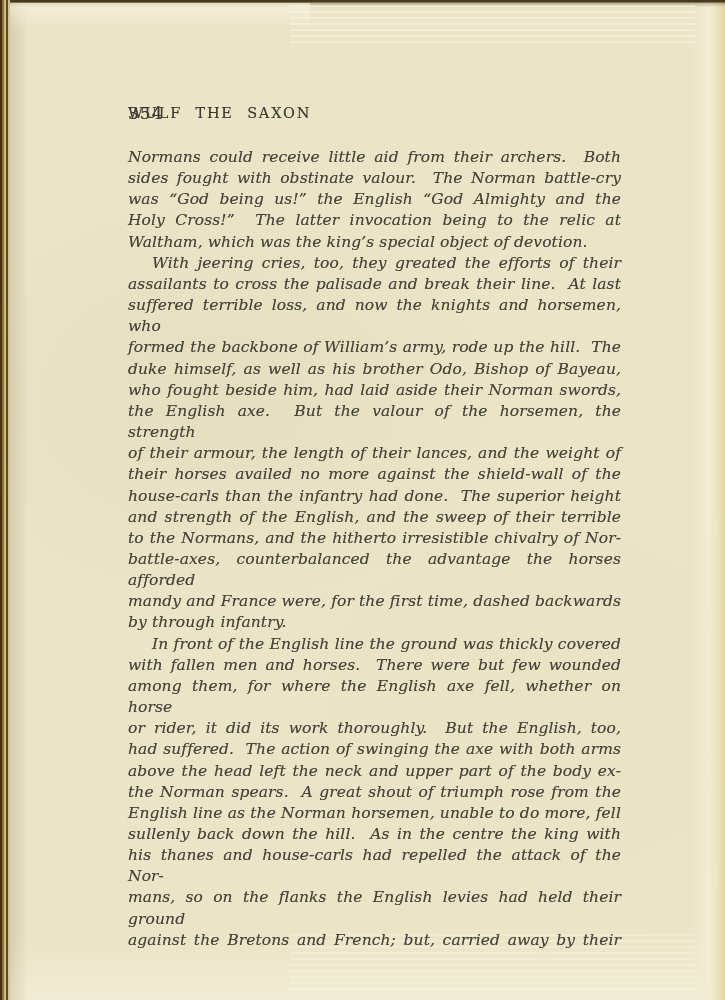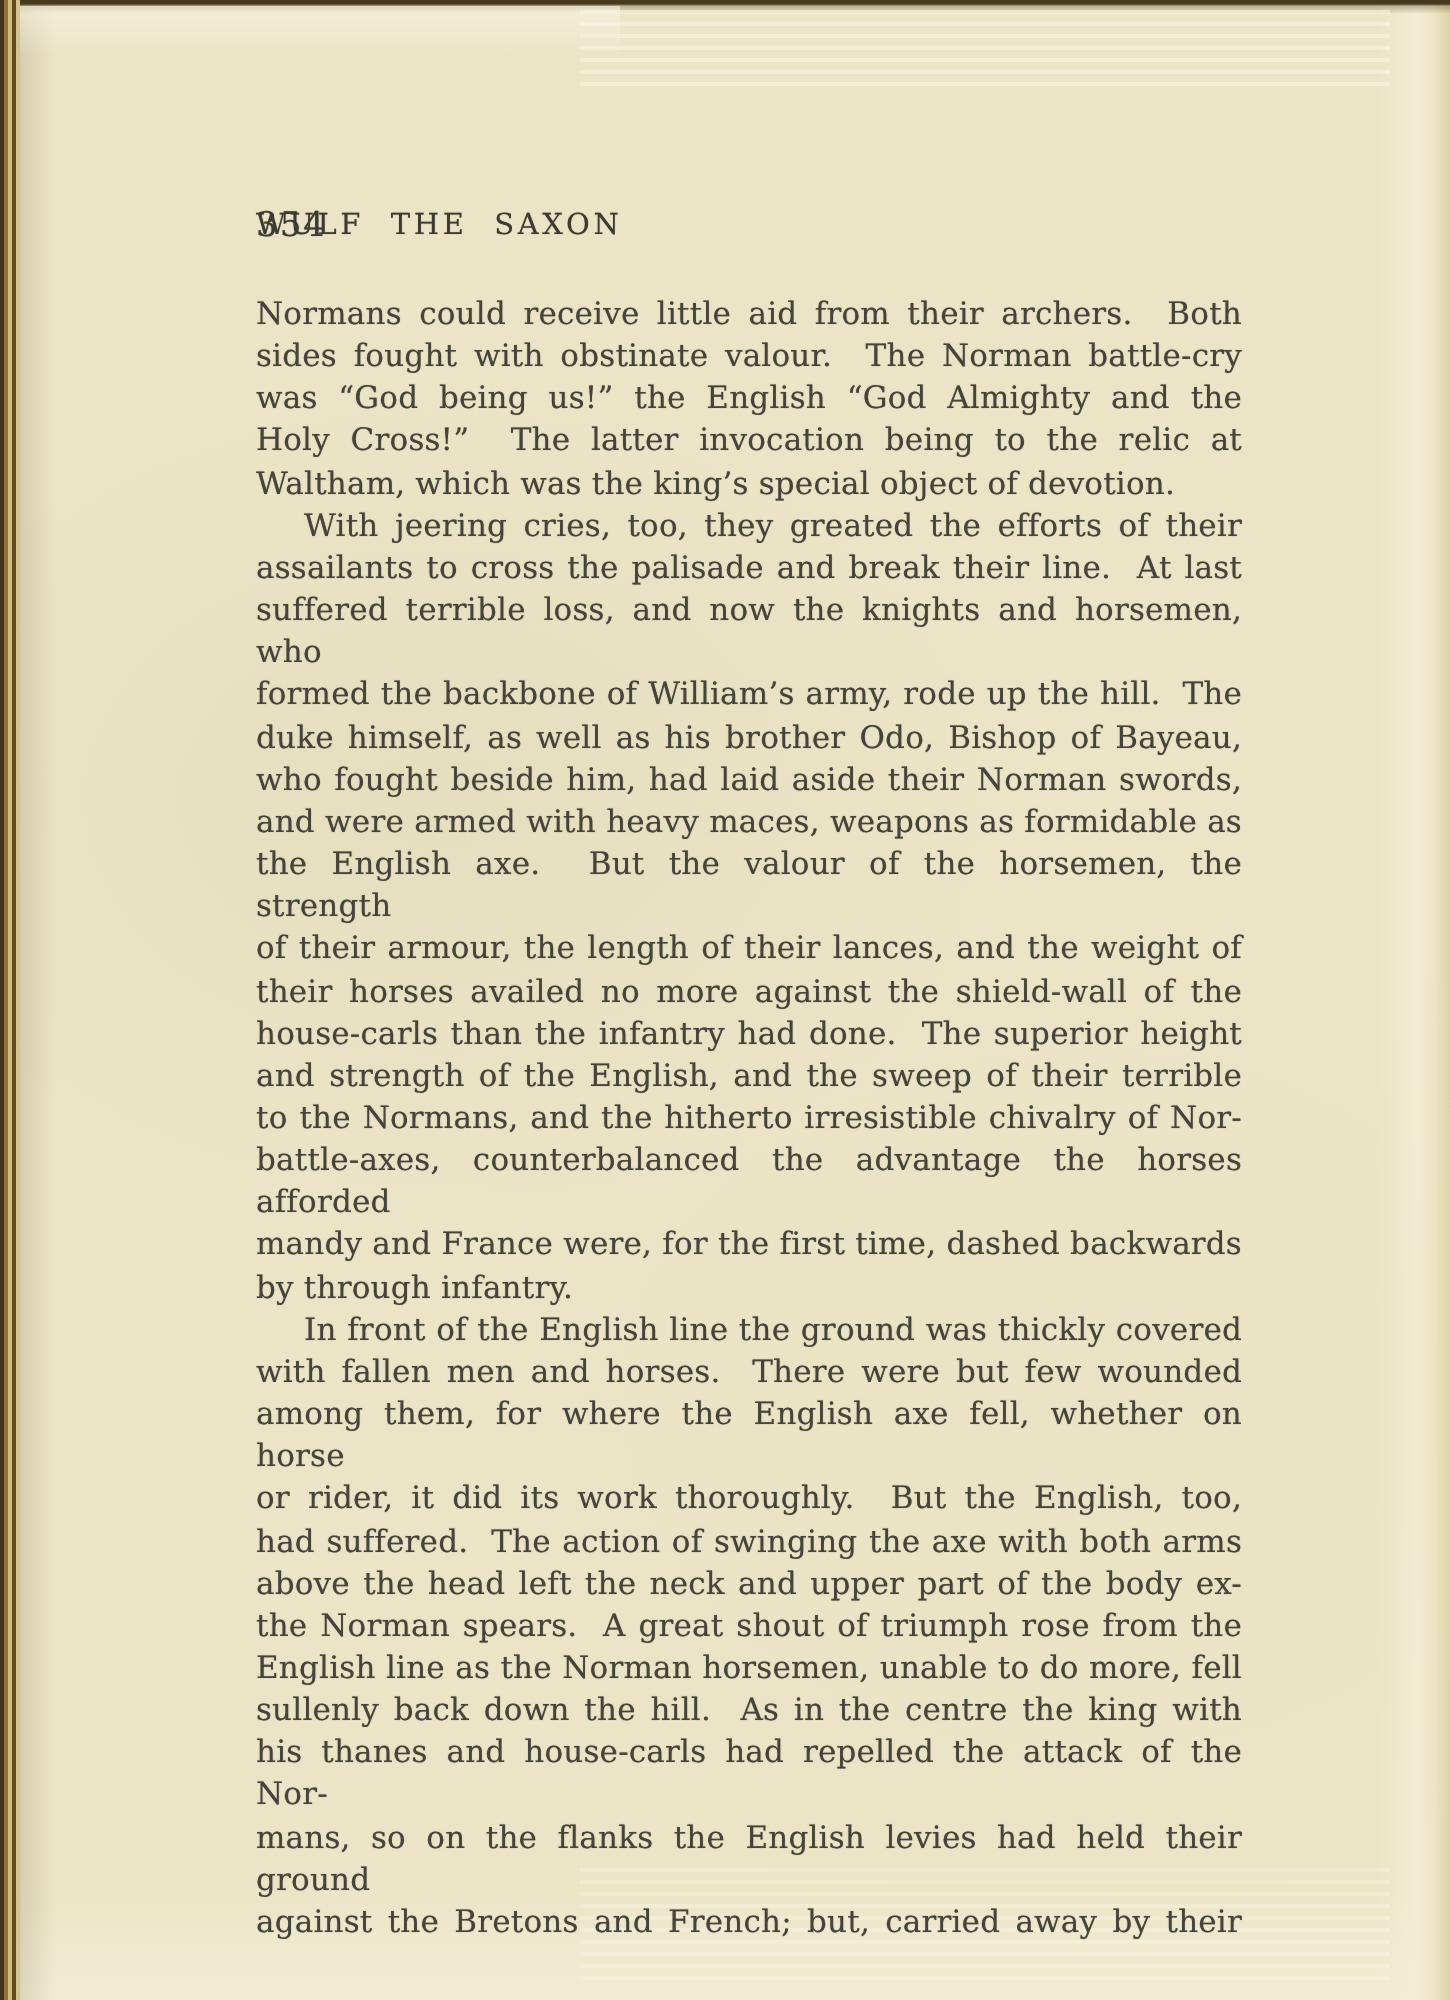--- a/index.html
+++ b/index.html
@@ -92,20 +92,21 @@
   .page-text {
     margin-top: 24px;
     font-size: 15.5px;
     line-height: 21.15px;
     letter-spacing: 0.1px;
   }
   .line {
     text-align: justify;
     text-align-last: justify;
     white-space: pre-wrap;
+    font-style: italic;
   }
   .line.noj { text-align-last: left; }
   .line.indent { text-indent: 24px; }
 </style>
 </head>
 <body>
 
 <div class="scan">
   <div class="streaks-top"></div>
   <div class="streaks-top-left"></div>
@@ -122,21 +123,20 @@
         <div class="line">sides fought with obstinate valour.  The Norman battle-cry</div>
         <div class="line">was “God being us!” the English “God Almighty and the</div>
         <div class="line">Holy Cross!”  The latter invocation being to the relic at</div>
         <div class="line noj">Waltham, which was the king’s special object of devotion.</div>
         <div class="line indent">With jeering cries, too, they greated the efforts of their</div>
         <div class="line">assailants to cross the palisade and break their line.  At last</div>
         <div class="line">suffered terrible loss, and now the knights and horsemen, who</div>
         <div class="line">formed the backbone of William’s army, rode up the hill.  The</div>
         <div class="line">duke himself, as well as his brother Odo, Bishop of Bayeau,</div>
         <div class="line">who fought beside him, had laid aside their Norman swords,</div>
-        <div class="line">and were armed with heavy maces, weapons as formidable as</div>
         <div class="line">the English axe.  But the valour of the horsemen, the strength</div>
         <div class="line">of their armour, the length of their lances, and the weight of</div>
         <div class="line">their horses availed no more against the shield-wall of the</div>
         <div class="line">house-carls than the infantry had done.  The superior height</div>
         <div class="line">and strength of the English, and the sweep of their terrible</div>
         <div class="line">to the Normans, and the hitherto irresistible chivalry of Nor-</div>
         <div class="line">battle-axes, counterbalanced the advantage the horses afforded</div>
         <div class="line">mandy and France were, for the first time, dashed backwards</div>
         <div class="line noj">by through infantry.</div>
         <div class="line indent">In front of the English line the ground was thickly covered</div>

